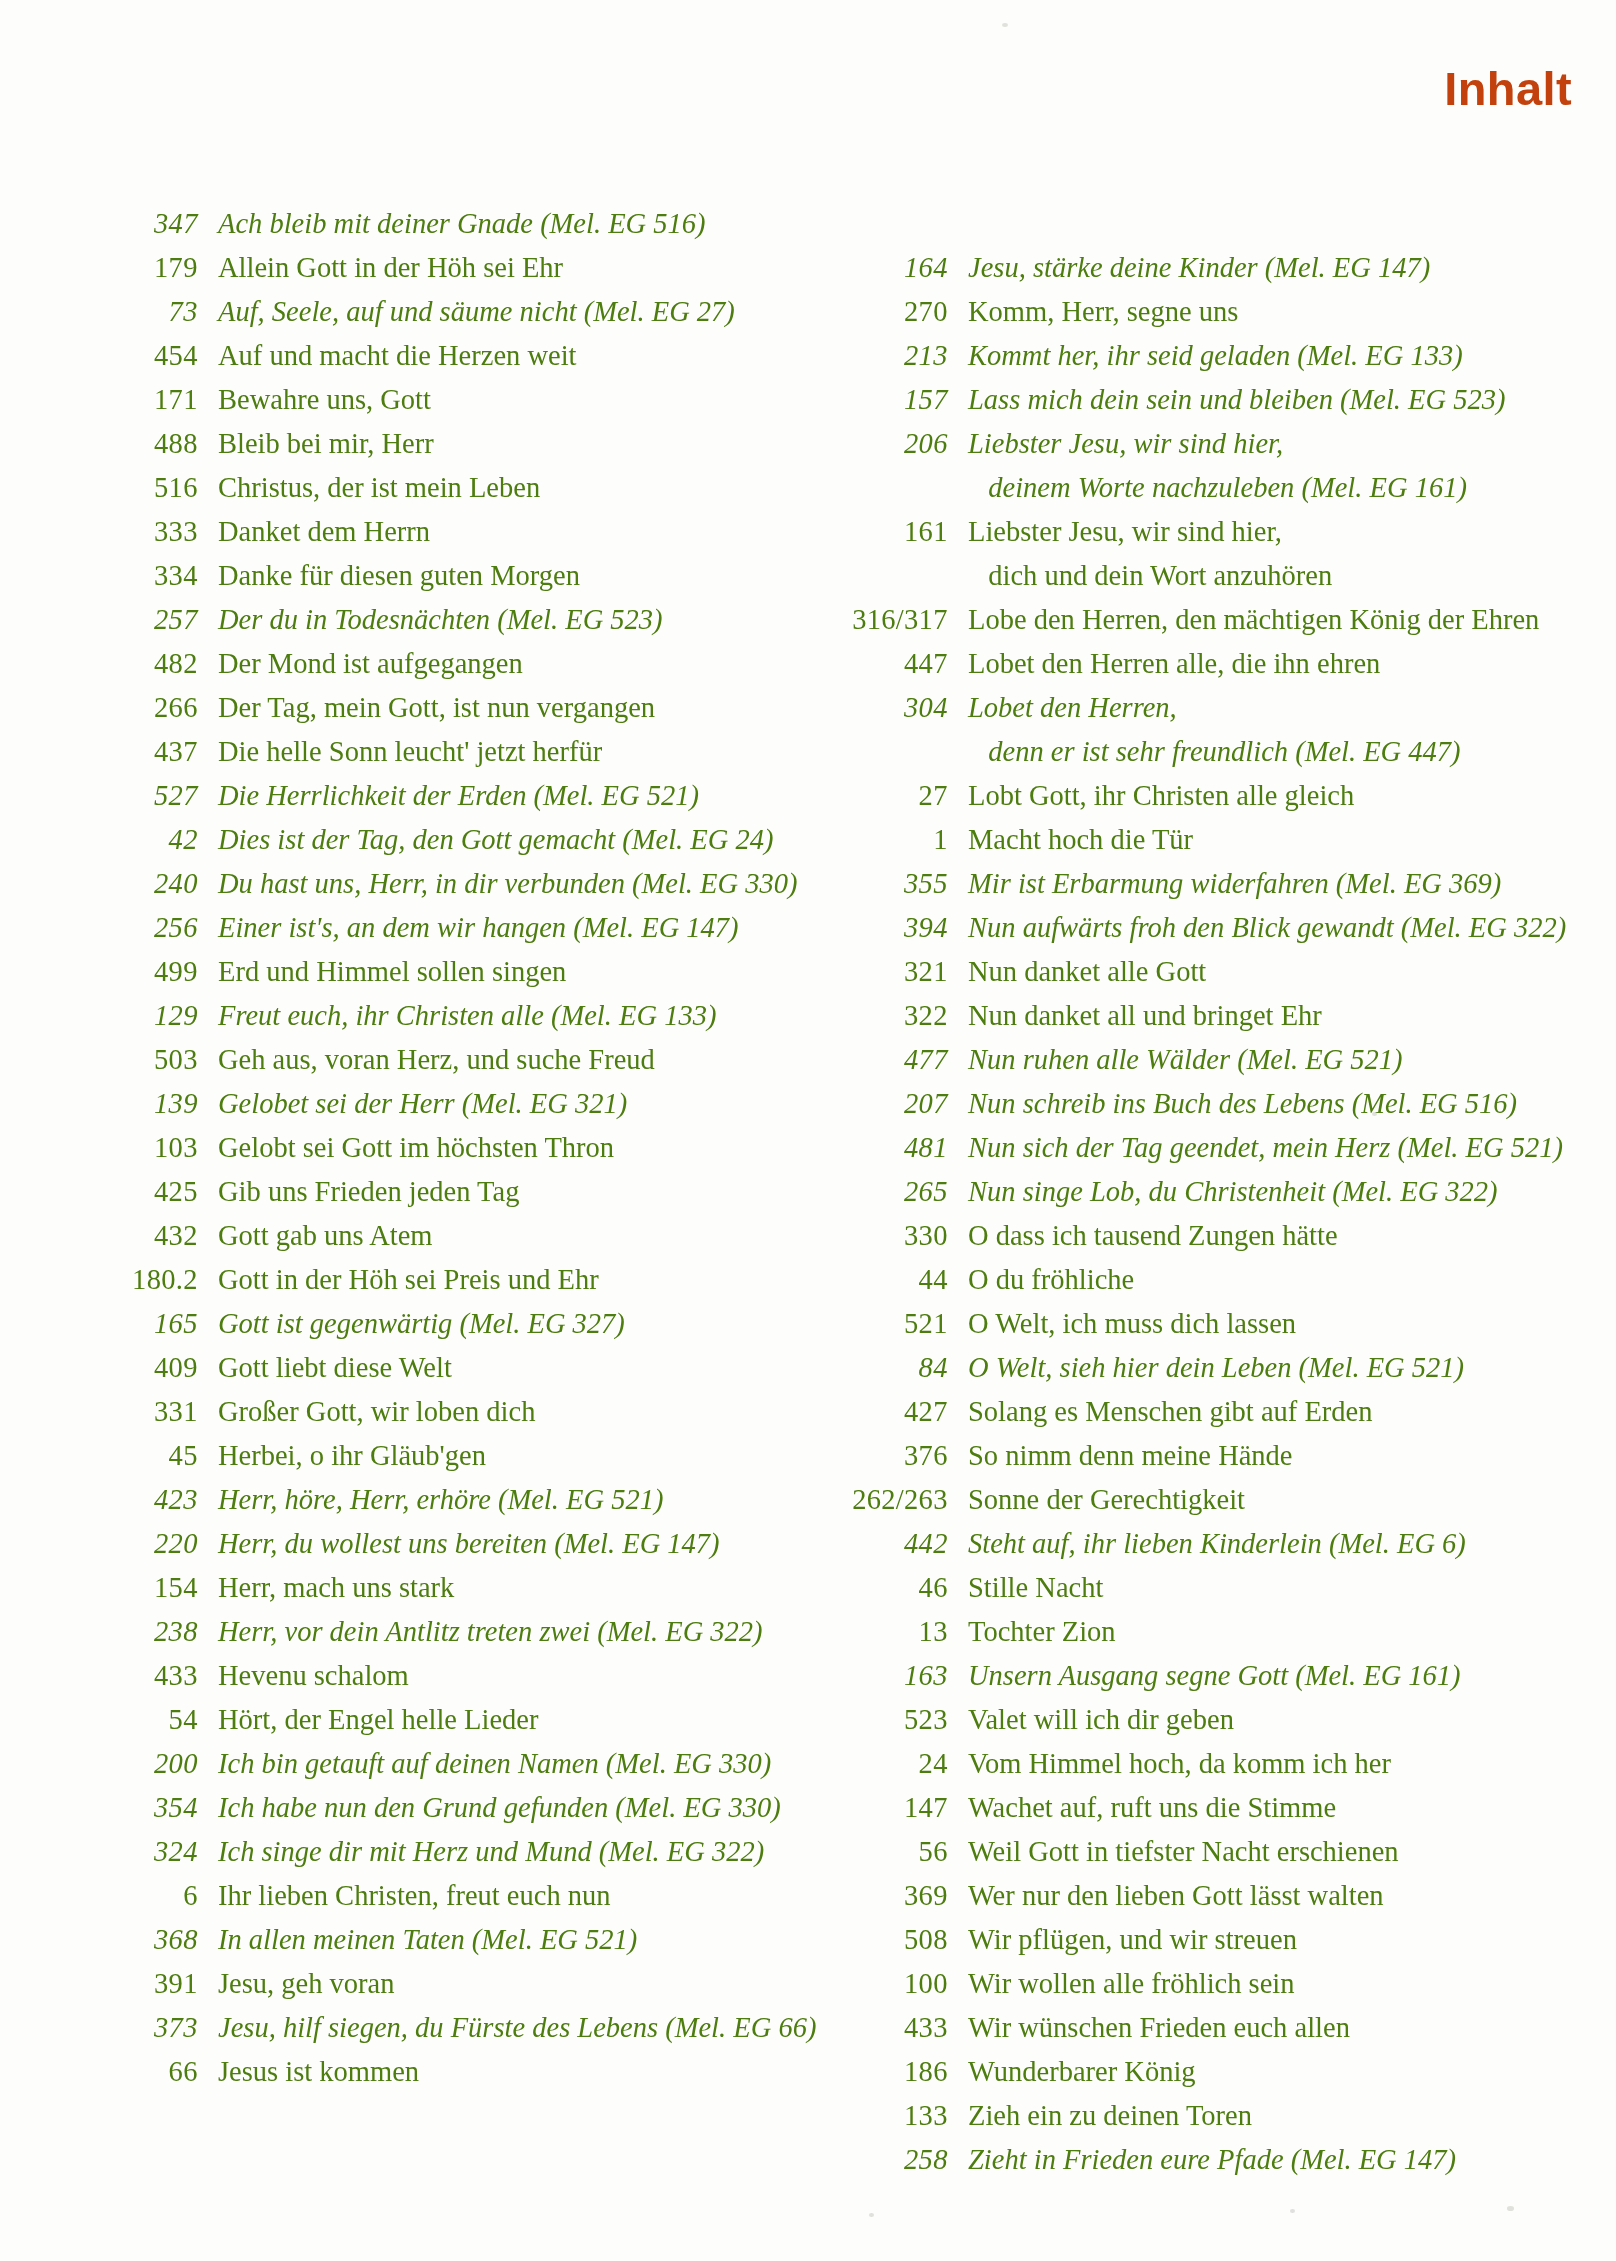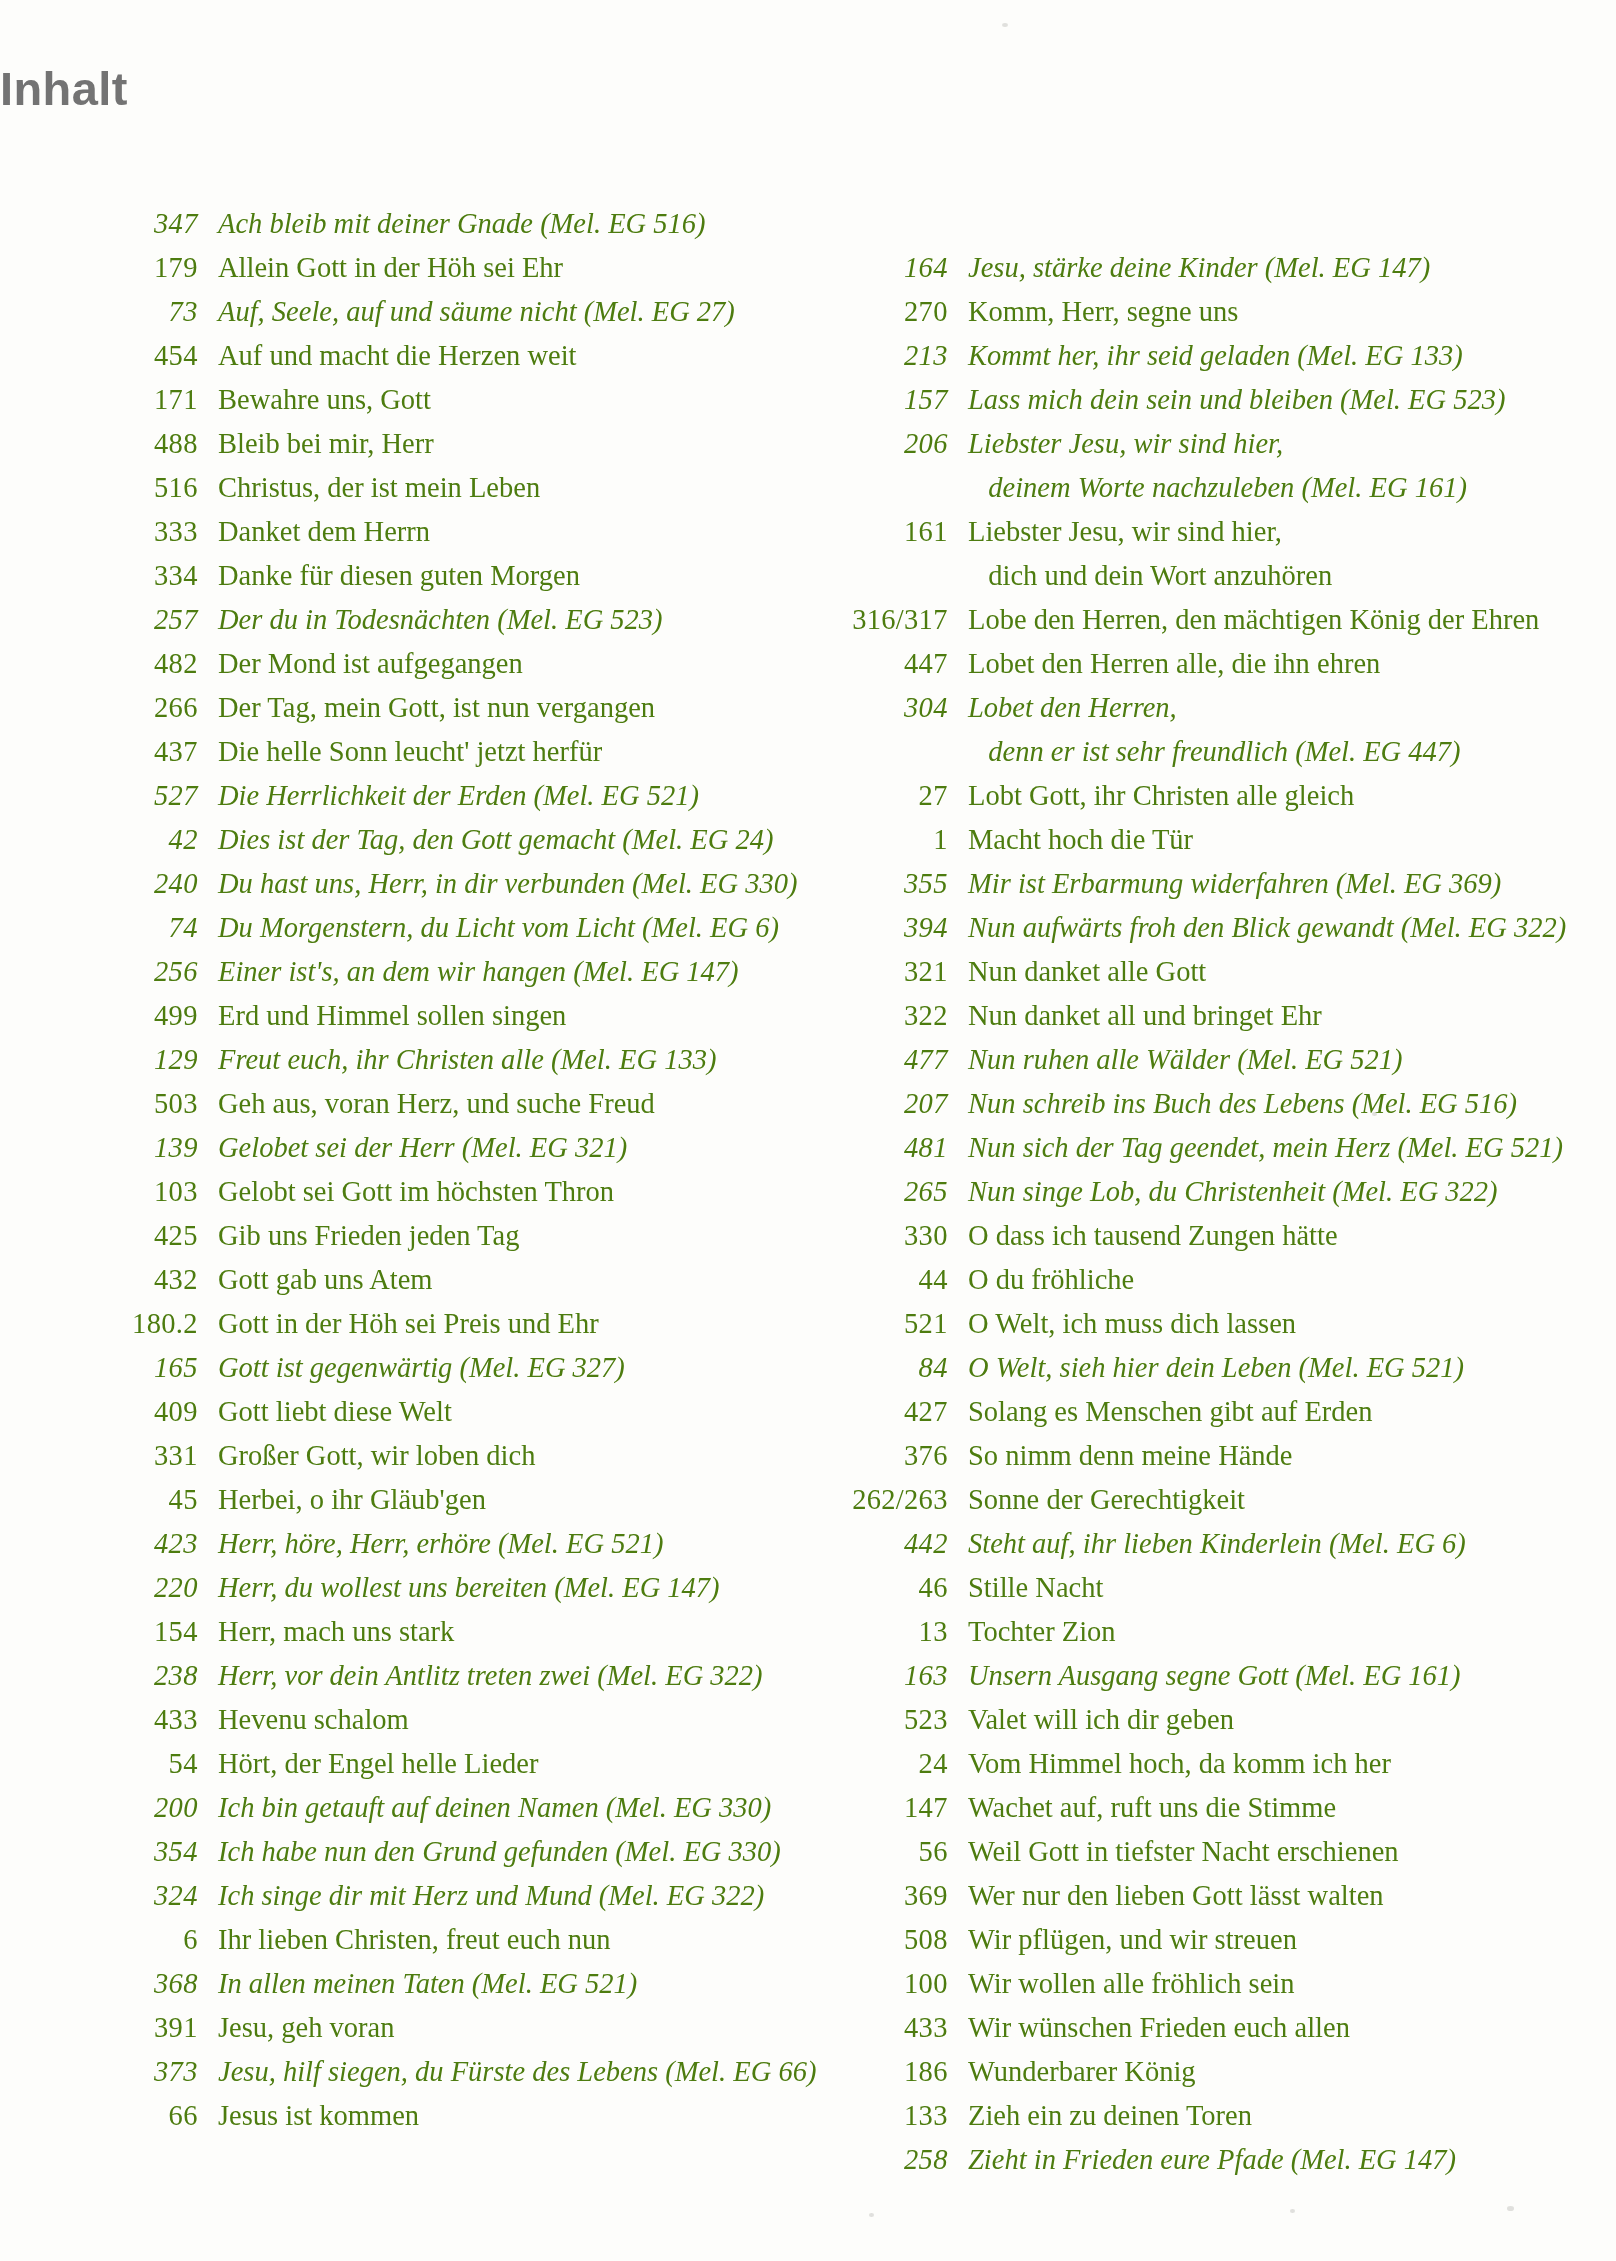--- a/index.html
+++ b/index.html
@@ -14,26 +14,26 @@
     background: #fdfdfb;
     overflow: hidden;
   }
 
   
   .title {
     position: absolute;
     top: 61px;
     left: 0;
     width: 1572px;
-    text-align: left;
+    text-align: right;
     font-family: "Liberation Sans", sans-serif;
     font-weight: bold;
     font-size: 47px;
     letter-spacing: 0.4px;
-    color: #737373;
+    color: #c2410c;
   }
 
   
   .columns {
     position: absolute;
     top: 202px;
     left: 0;
     width: 1616px;
     display: flex;
     align-items: flex-start;
@@ -146,24 +146,20 @@
         </div>
         <div class="entry it">
           <span class="num">42</span>
           <span class="ttl">Dies ist der Tag, den Gott gemacht (Mel. EG 24)</span>
         </div>
         <div class="entry it">
           <span class="num">240</span>
           <span class="ttl">Du hast uns, Herr, in dir verbunden (Mel. EG 330)</span>
         </div>
         <div class="entry it">
-          <span class="num">74</span>
-          <span class="ttl">Du Morgenstern, du Licht vom Licht (Mel. EG 6)</span>
-        </div>
-        <div class="entry it">
           <span class="num">256</span>
           <span class="ttl">Einer ist's, an dem wir hangen (Mel. EG 147)</span>
         </div>
         <div class="entry">
           <span class="num">499</span>
           <span class="ttl">Erd und Himmel sollen singen</span>
         </div>
         <div class="entry it">
           <span class="num">129</span>
           <span class="ttl">Freut euch, ihr Christen alle (Mel. EG 133)</span>

